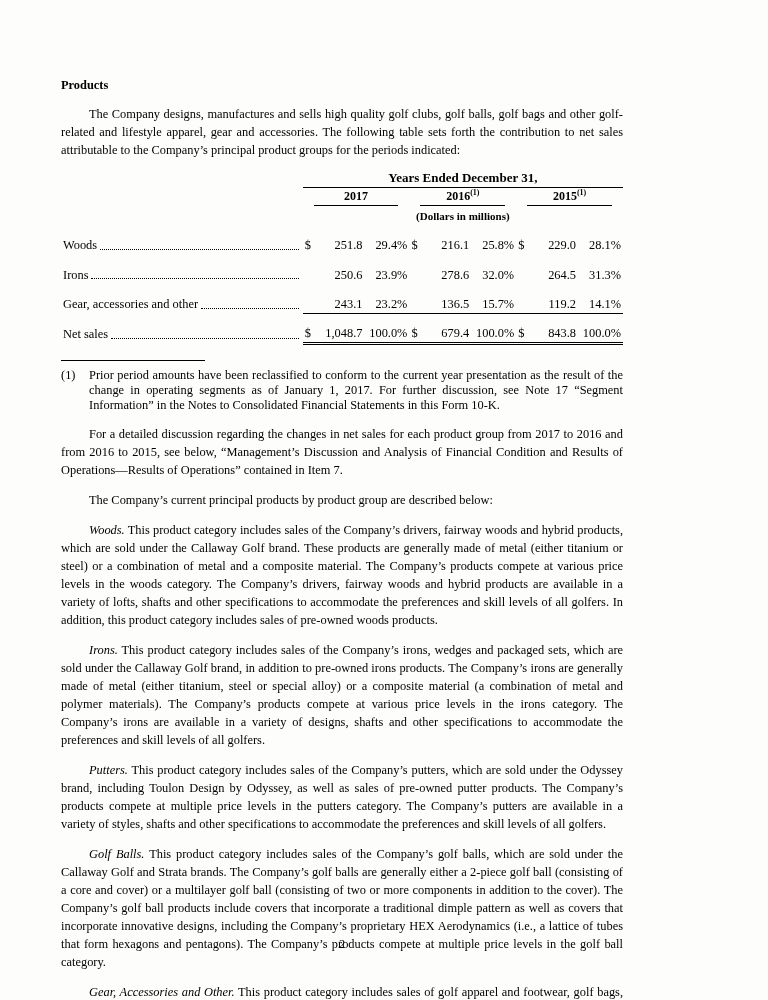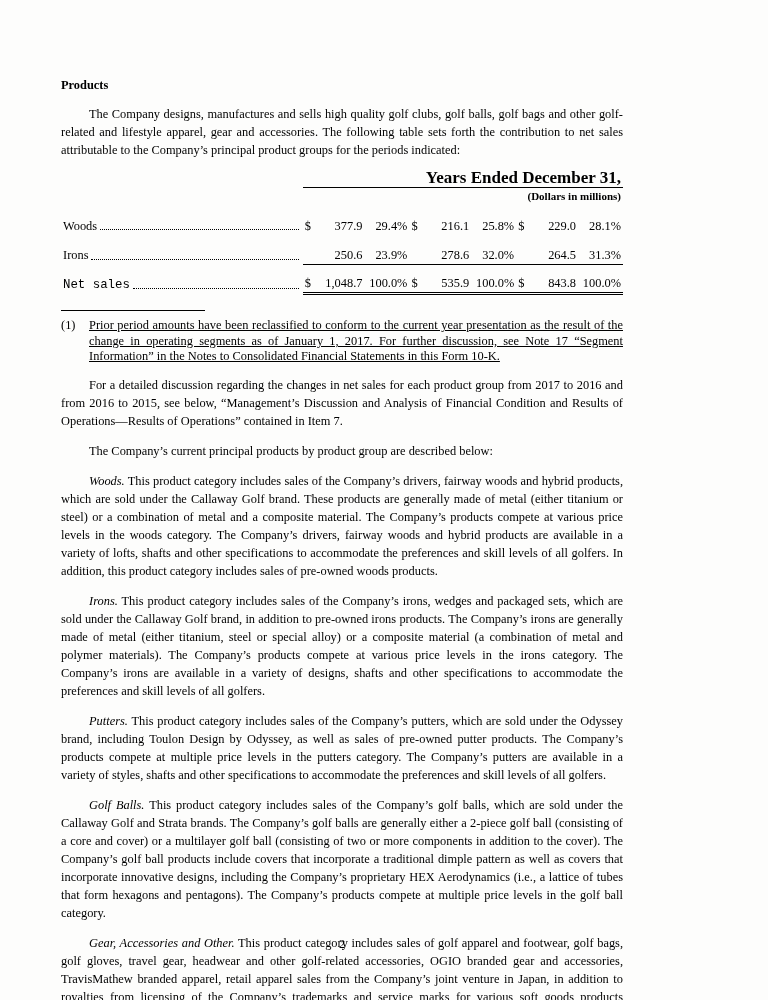--- a/index.html
+++ b/index.html
@@ -28,55 +28,55 @@
   
   .fin-table {
     width: 100%;
     border-collapse: collapse;
     margin: 4px 0 2px 0;
     line-height: 14.6px;
     font-size: 12.4px;
   }
   .fin-table td { padding: 1.5px 2px; vertical-align: bottom; }
   .cap-cell {
-    font-weight: bold; text-align: right;
+    font-weight: bold; text-align: center;
     border-bottom: 1px solid #000;
-    font-size: 17px; padding-bottom: 2px;
+    font-size: 13px; padding-bottom: 2px;
   }
   .yr-cell { padding: 2px 0 0 0; }
   .yr-u {
     border-bottom: 1px solid #000;
     margin: 0 9px; text-align: center;
     font-weight: bold; font-size: 12px;
     padding-bottom: 1px;
   }
   sup { font-size: 8px; vertical-align: super; line-height: 0; }
   .unit-cell {
-    text-align: right; font-weight: bold;
+    text-align: center; font-weight: bold;
     font-size: 11px; padding: 2px 0 3px 0;
   }
   .lbl-cell { padding-left: 0; }
-  .lbl-indent { padding-left: 16px; font-family: Liberation Mono, monospace; }
+  .lbl-indent { padding-left: 16px; }
   .lbl-flex { display: flex; align-items: flex-end; margin-top: 12px; }
   .row-lbl { white-space: nowrap; }
   .dots {
     flex: 1 1 auto; min-width: 10px;
     border-bottom: 1.3px dotted #000;
     margin: 0 2px 3px 3px;
   }
   .d-cell { text-align: right; padding-left: 12px; }
   .d-cell .cur { float: left; }
   .p-cell { text-align: right; padding-right: 3px; }
   .rule-top { border-top: 1px solid #000; }
   .rule-dbl { border-bottom: 3px double #000; }
   
   .fn-sep { width: 144px; border-top: 1px solid #000; margin: 15px 0 7px 0; }
   .footnote { display: flex; line-height: 15.2px; margin: 0 0 11px 0; }
   .fn-marker { flex: 0 0 28px; }
-  .fn-text { flex: 1; text-align: justify; text-decoration: underline; }
+  .fn-text { flex: 1; text-align: justify; }
   
   .page-number {
     position: absolute; bottom: 48px; left: 0; right: 0;
     text-align: center;
   }
 </style>
 </head>
 <body>
 
 <div class="page">
@@ -95,32 +95,44 @@
       <col style="width:11%">
         <col style="width:8%">
     </colgroup>
     <thead>
       <tr>
         <td></td>
         <td colspan="6" class="cap-cell">Years Ended December 31,</td>
       </tr>
       <tr>
         <td></td>
+        <td colspan="2" class="yr-cell">
+          <div class="yr-u"><span>2017</span><sup></sup></div>
+        </td>
+        <td colspan="2" class="yr-cell">
+          <div class="yr-u"><span>2016</span><sup>(1)</sup></div>
+        </td>
+        <td colspan="2" class="yr-cell">
+          <div class="yr-u"><span>2015</span><sup>(1)</sup></div>
+        </td>
+      </tr>
+      <tr>
+        <td></td>
         <td colspan="6" class="unit-cell">(Dollars in millions)</td>
       </tr>
     </thead>
     <tbody id="tbody">
         <tr>
           <td class="lbl-cell">
             <div class="lbl-flex">
               <span class="row-lbl">Woods</span>
               <span class="dots"></span>
             </div>
           </td>
-          <td class="d-cell"><span class="cur">$</span><span class="val">377.9</span></td>
+          <td class="d-cell"><span class="cur">$</span><span class="val">251.8</span></td>
           <td class="p-cell"><span class="val">29.4%</span></td>
           <td class="d-cell"><span class="cur">$</span><span class="val">216.1</span></td>
           <td class="p-cell"><span class="val">25.8%</span></td>
           <td class="d-cell"><span class="cur">$</span><span class="val">229.0</span></td>
           <td class="p-cell"><span class="val">28.1%</span></td>
         </tr>
         <tr>
           <td class="lbl-cell">
             <div class="lbl-flex">
               <span class="row-lbl">Irons</span>
@@ -128,29 +140,43 @@
             </div>
           </td>
           <td class="d-cell"><span class="val">250.6</span></td>
           <td class="p-cell"><span class="val">23.9%</span></td>
           <td class="d-cell"><span class="val">278.6</span></td>
           <td class="p-cell"><span class="val">32.0%</span></td>
           <td class="d-cell"><span class="val">264.5</span></td>
           <td class="p-cell"><span class="val">31.3%</span></td>
         </tr>
         <tr>
+          <td class="lbl-cell">
+            <div class="lbl-flex">
+              <span class="row-lbl">Gear, accessories and other</span>
+              <span class="dots"></span>
+            </div>
+          </td>
+          <td class="d-cell"><span class="val">243.1</span></td>
+          <td class="p-cell"><span class="val">23.2%</span></td>
+          <td class="d-cell"><span class="val">136.5</span></td>
+          <td class="p-cell"><span class="val">15.7%</span></td>
+          <td class="d-cell"><span class="val">119.2</span></td>
+          <td class="p-cell"><span class="val">14.1%</span></td>
+        </tr>
+        <tr>
           <td class="lbl-cell lbl-indent">
             <div class="lbl-flex">
               <span class="row-lbl">Net sales</span>
               <span class="dots"></span>
             </div>
           </td>
           <td class="d-cell rule-top rule-dbl"><span class="cur">$</span><span class="val">1,048.7</span></td>
           <td class="p-cell rule-top rule-dbl"><span class="val">100.0%</span></td>
-          <td class="d-cell rule-top rule-dbl"><span class="cur">$</span><span class="val">535.9</span></td>
+          <td class="d-cell rule-top rule-dbl"><span class="cur">$</span><span class="val">679.4</span></td>
           <td class="p-cell rule-top rule-dbl"><span class="val">100.0%</span></td>
           <td class="d-cell rule-top rule-dbl"><span class="cur">$</span><span class="val">843.8</span></td>
           <td class="p-cell rule-top rule-dbl"><span class="val">100.0%</span></td>
         </tr>
       </tbody>
   </table>
 
   <div class="fn-sep"></div>
 
   <div class="footnote">

